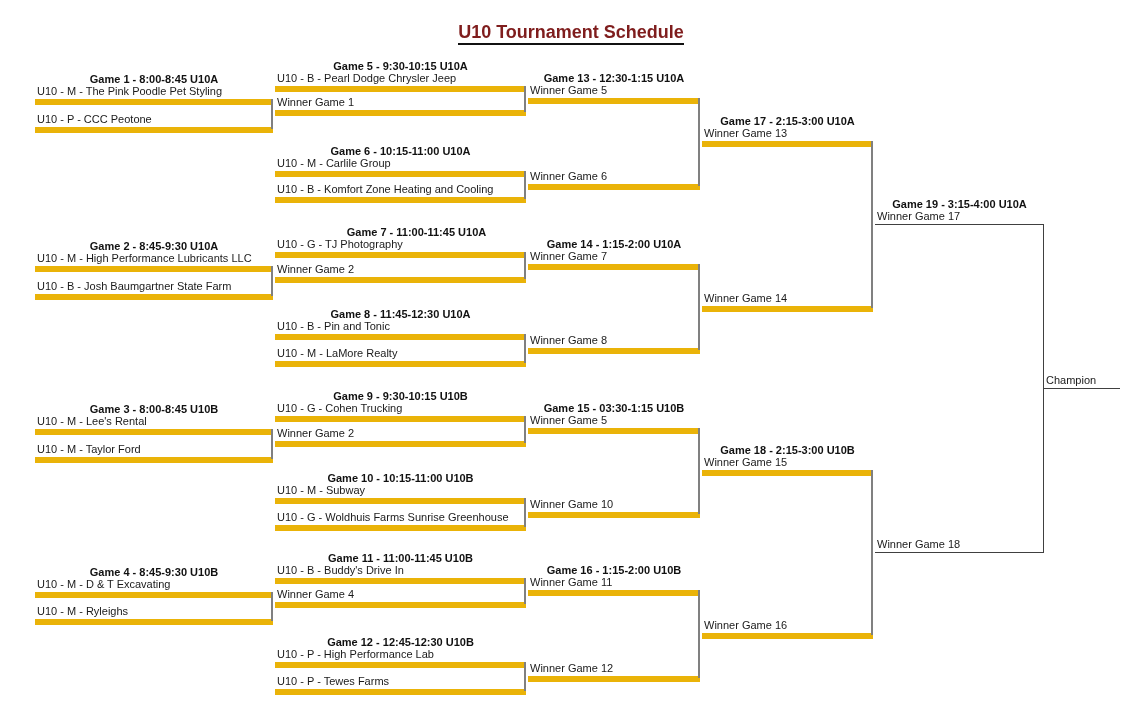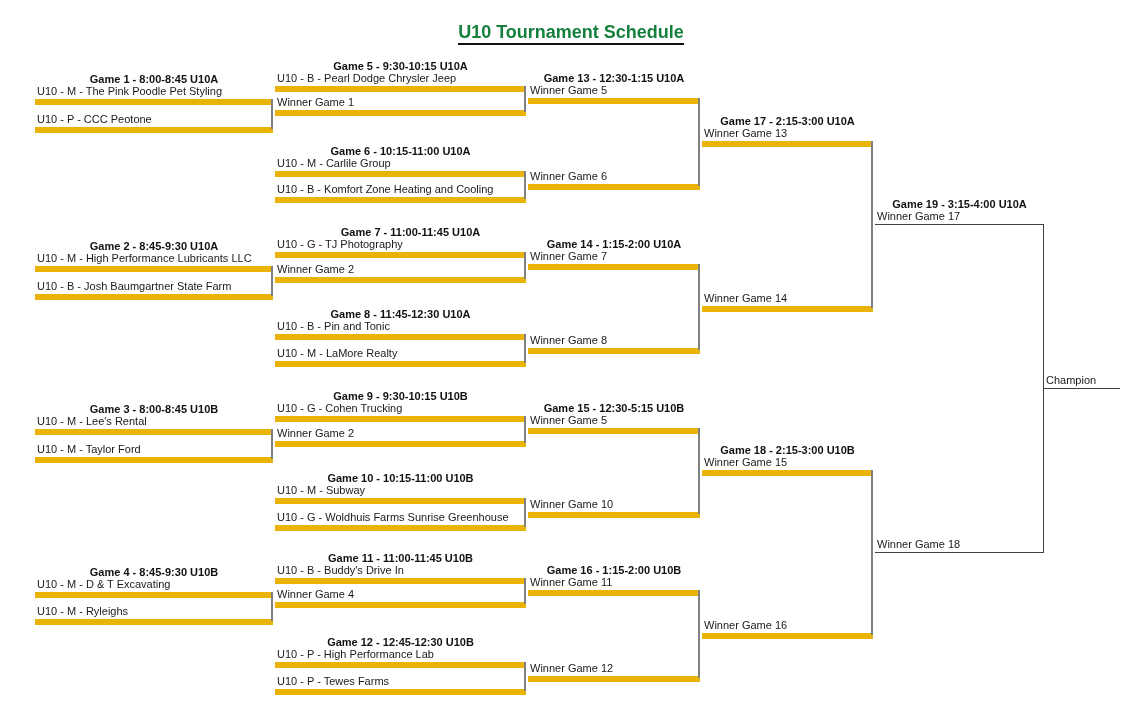--- a/index.html
+++ b/index.html
@@ -6,21 +6,21 @@
   .page{
     position:relative;
     width:1142px;height:713px;
     background:#ffffff;
     font-family:"Liberation Sans",sans-serif;
     color:#1a1a1a;
     overflow:hidden;
   }
   .title-wrap{position:absolute;left:0;top:22px;width:100%;text-align:center;}
   .title-wrap span{
-    font-size:18px;font-weight:bold;color:#15803d;
+    font-size:18px;font-weight:bold;color:#7f1d1d;
     border-bottom:2px solid #111;padding-bottom:1px;
     letter-spacing:0px;white-space:nowrap;
   }
   .hdr{
     position:absolute;height:13px;line-height:13px;
     font-size:11px;font-weight:bold;text-align:center;
     white-space:nowrap;color:#111;
   }
   .slot{
     position:absolute;height:15px;
@@ -101,21 +101,21 @@
     <div class="slot" style="left:275px;top:156px;width:251px">
         <span>U10 - M - Carlile Group</span>
       </div>
     <div class="slot" style="left:275px;top:182px;width:251px">
         <span>U10 - B - Komfort Zone Heating and Cooling</span>
       </div>
     <div class="stem" style="left:524px;top:171px;height:28px"></div>
   </div>
 
   <div>
-    <div class="hdr" style="left:285px;top:226px;width:251px">Game 7 - 11:00-11:45 U10A</div>
+    <div class="hdr" style="left:291px;top:226px;width:251px">Game 7 - 11:00-11:45 U10A</div>
     <div class="slot" style="left:275px;top:237px;width:251px">
         <span>U10 - G - TJ Photography</span>
       </div>
     <div class="slot" style="left:275px;top:262px;width:251px">
         <span>Winner Game 2</span>
       </div>
     <div class="stem" style="left:524px;top:252px;height:27px"></div>
   </div>
 
   <div>
@@ -189,21 +189,21 @@
     <div class="slot" style="left:528px;top:249px;width:172px">
         <span>Winner Game 7</span>
       </div>
     <div class="slot" style="left:528px;top:333px;width:172px">
         <span>Winner Game 8</span>
       </div>
     <div class="stem" style="left:698px;top:264px;height:86px"></div>
   </div>
 
   <div>
-    <div class="hdr" style="left:528px;top:402px;width:172px">Game 15 - 12:30-5:15 U10B</div>
+    <div class="hdr" style="left:528px;top:402px;width:172px">Game 15 - 03:30-1:15 U10B</div>
     <div class="slot" style="left:528px;top:413px;width:172px">
         <span>Winner Game 5</span>
       </div>
     <div class="slot" style="left:528px;top:497px;width:172px">
         <span>Winner Game 10</span>
       </div>
     <div class="stem" style="left:698px;top:428px;height:86px"></div>
   </div>
 
   <div>

